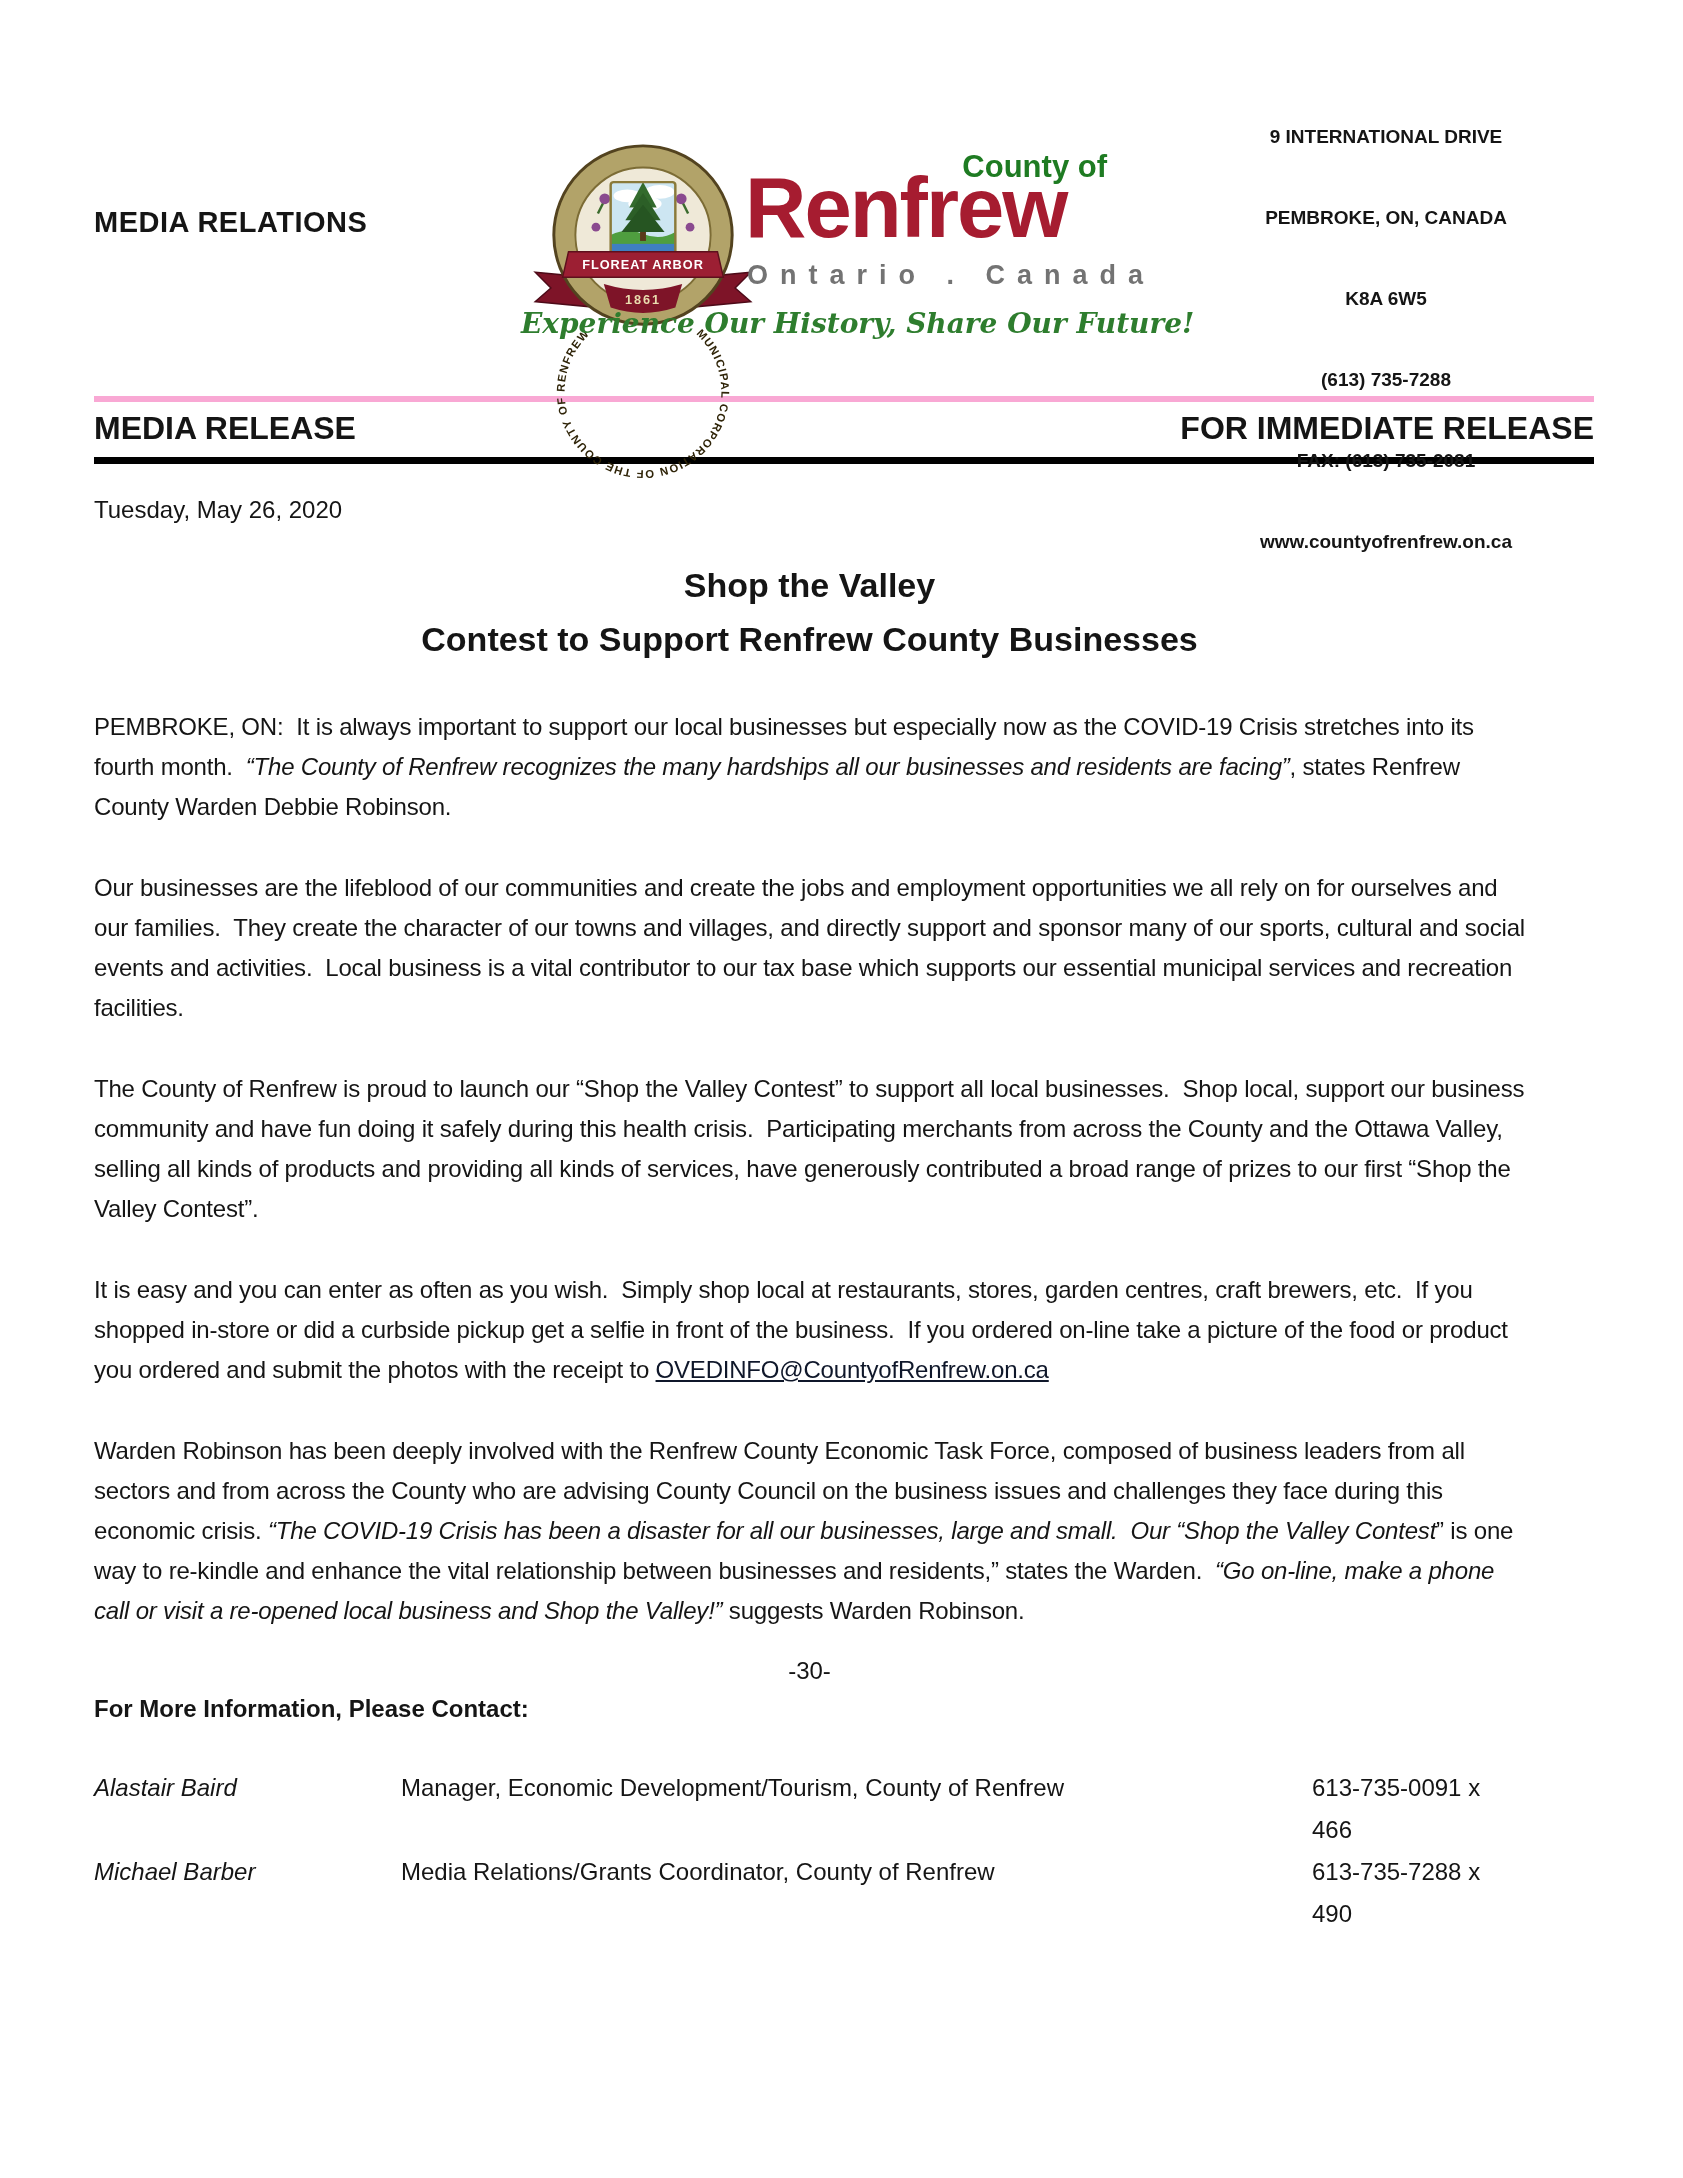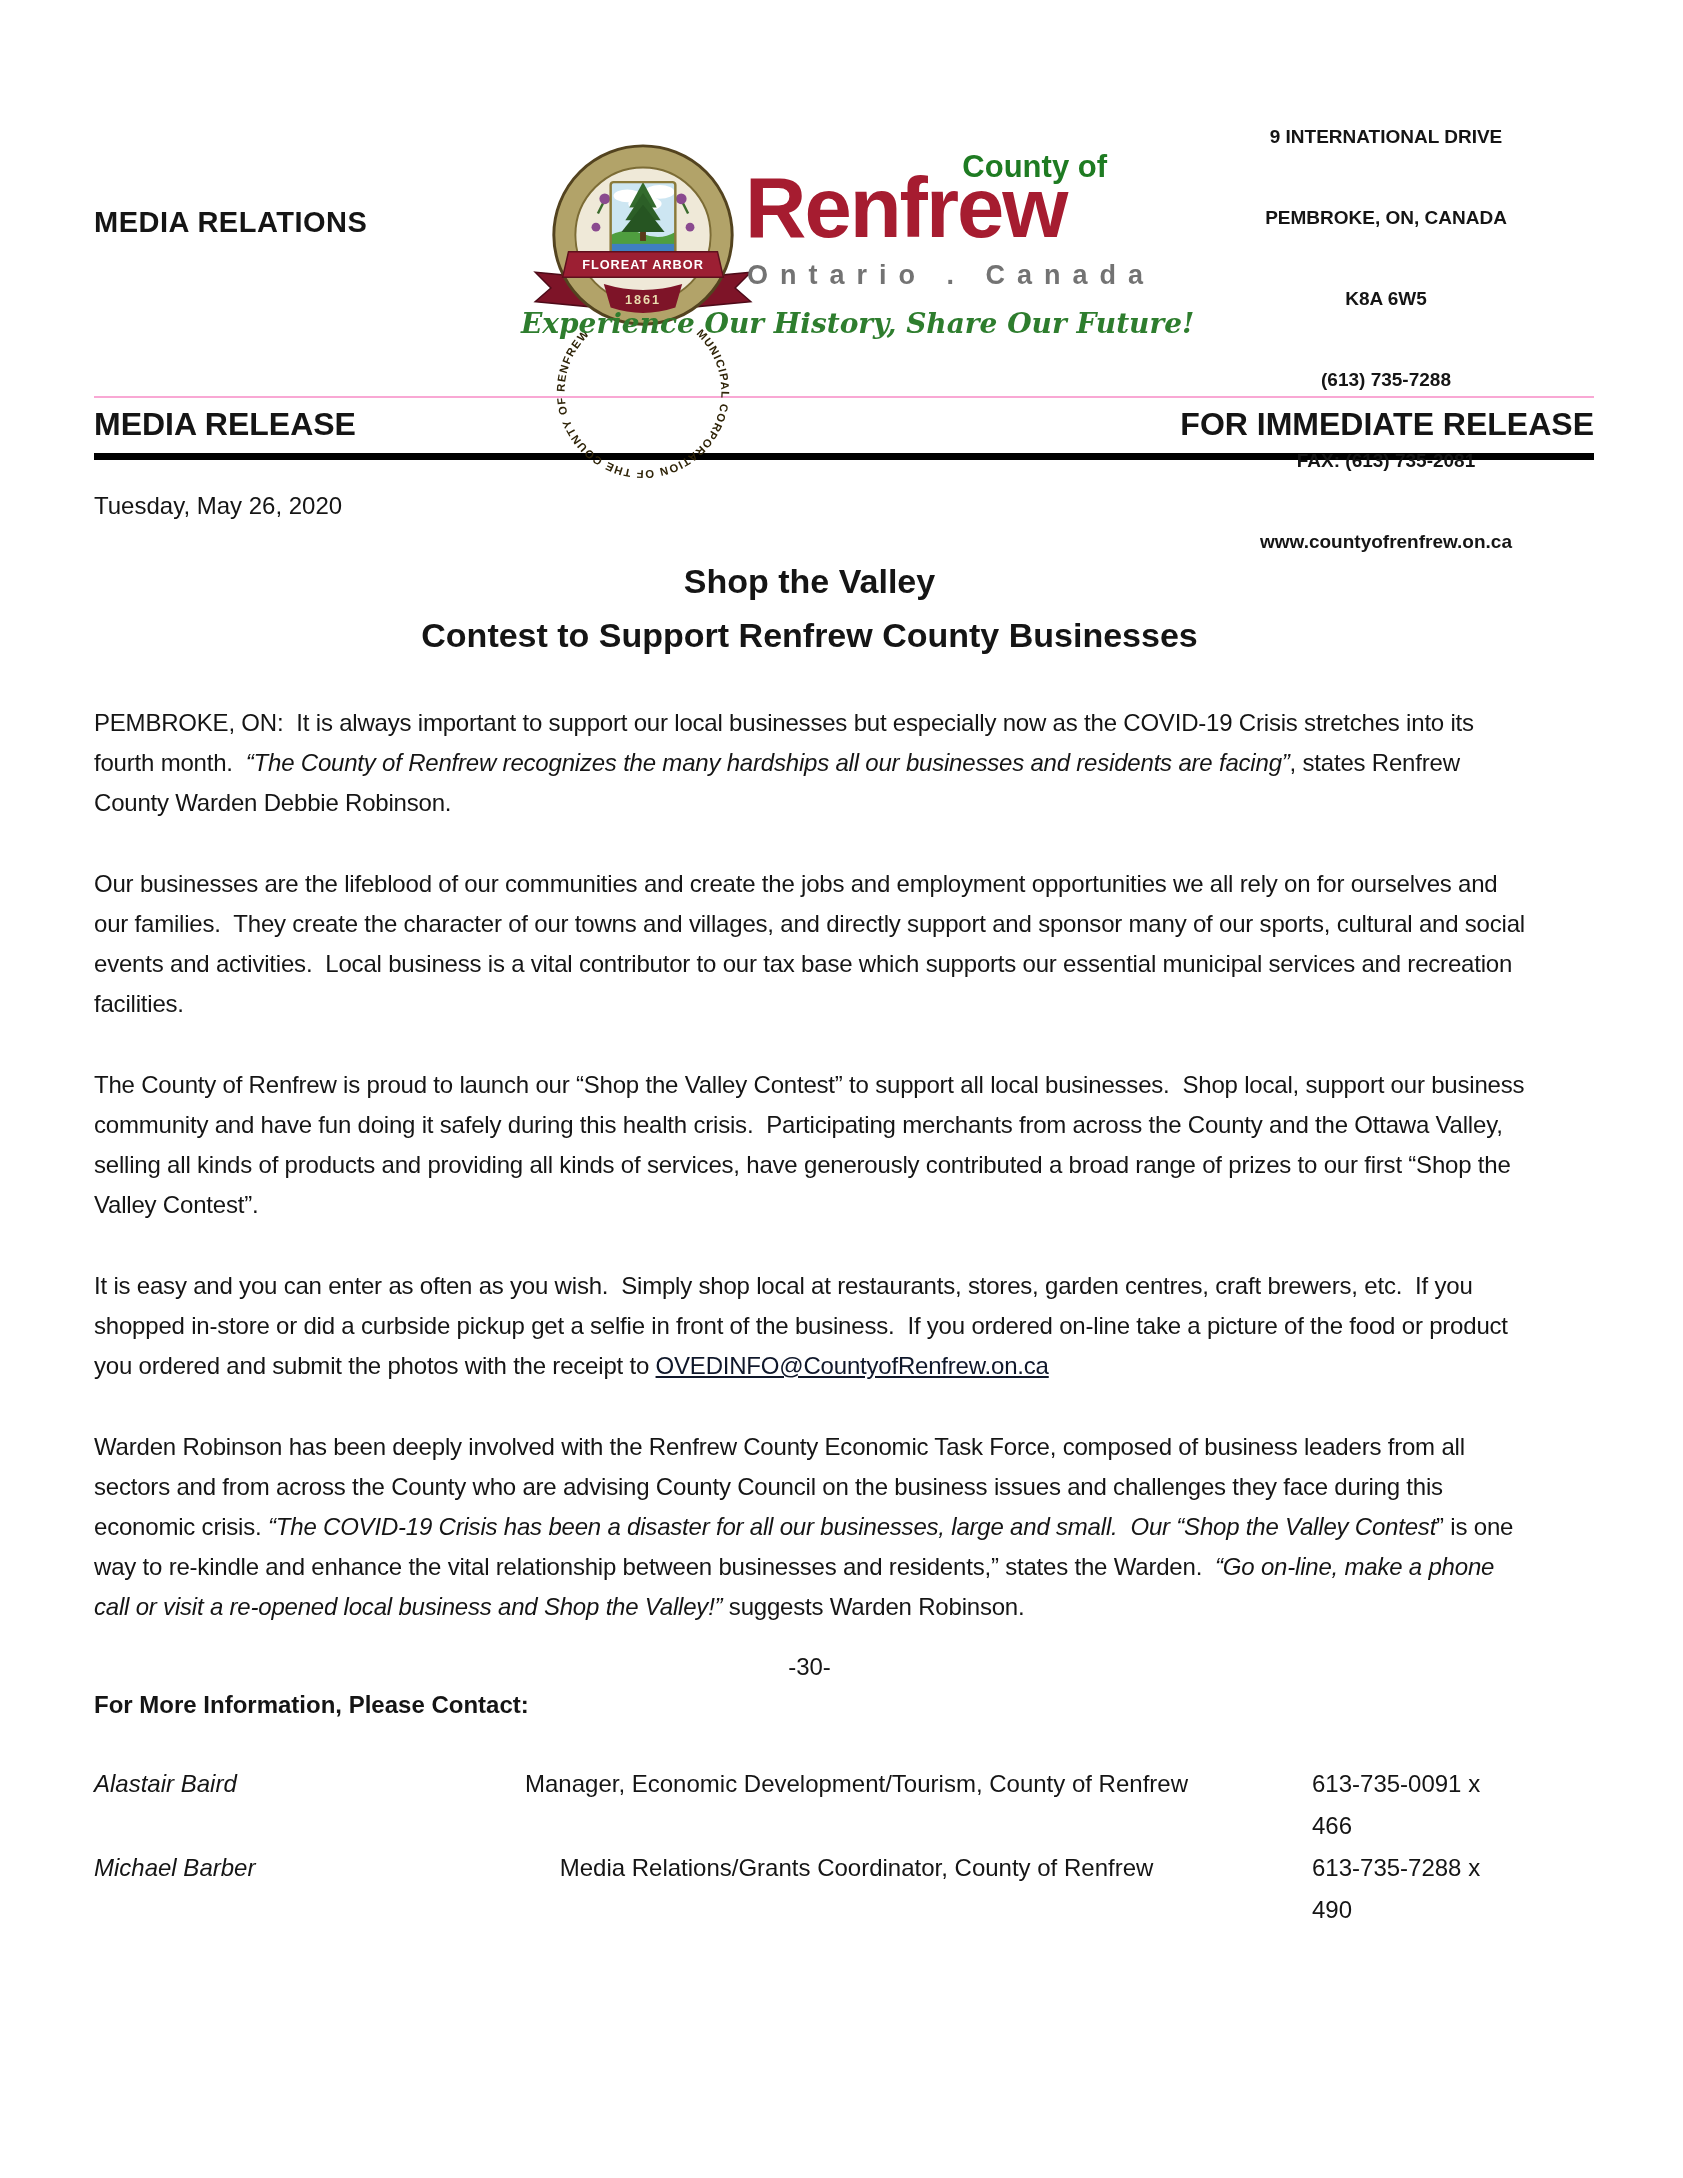--- a/index.html
+++ b/index.html
@@ -37,21 +37,21 @@
   }
   .tagline {
     position:absolute; left:-14px; top:170px; width:594px; text-align:center;
     font-family:"DejaVu Serif", serif; font-style:italic; font-weight:bold;
     color:#2e7d2e; font-size:28px; white-space:nowrap;
   }
 
   
   .release-bar {
     margin:0 89px 0 94px;
-    border-top:2px solid #f9a8d4; border-bottom:7px solid #000;
+    border-top:6px solid #f9a8d4; border-bottom:7px solid #000;
     display:flex; justify-content:space-between; align-items:baseline;
     padding:8px 0 10px 0;
     font-size:32px; font-weight:bold;text-align:right;
   }
 
   
   .content { margin:0 158px 0 94px; }
   .date { margin-top:32px; font-size:24px; }
   .title { margin-top:34px; text-align:center; font-weight:bold; font-size:34px; line-height:54px; }
   .para {
@@ -60,21 +60,21 @@
   }
   .it { font-style:italic; }
   a.email { color:#0f172a; text-decoration:underline; }
 
   
   .end-mark { margin-top:26px; text-align:center; font-size:24px; }
   .contact-heading { margin-top:10px; font-weight:bold; font-size:24px; }
   .contacts { margin-top:44px; font-size:24px; }
   .contact-row { display:flex; line-height:42px; }
   .c-name { width:307px;font-style:italic; }
-  .c-role { width:911px;text-align:center; }
+  .c-role { width:911px; }
   .c-phone { flex:1; }
 </style>
 </head>
 <body>
 
 <div class="page">
 
   <div class="header">
 
     <div class="media-relations">MEDIA RELATIONS</div>

